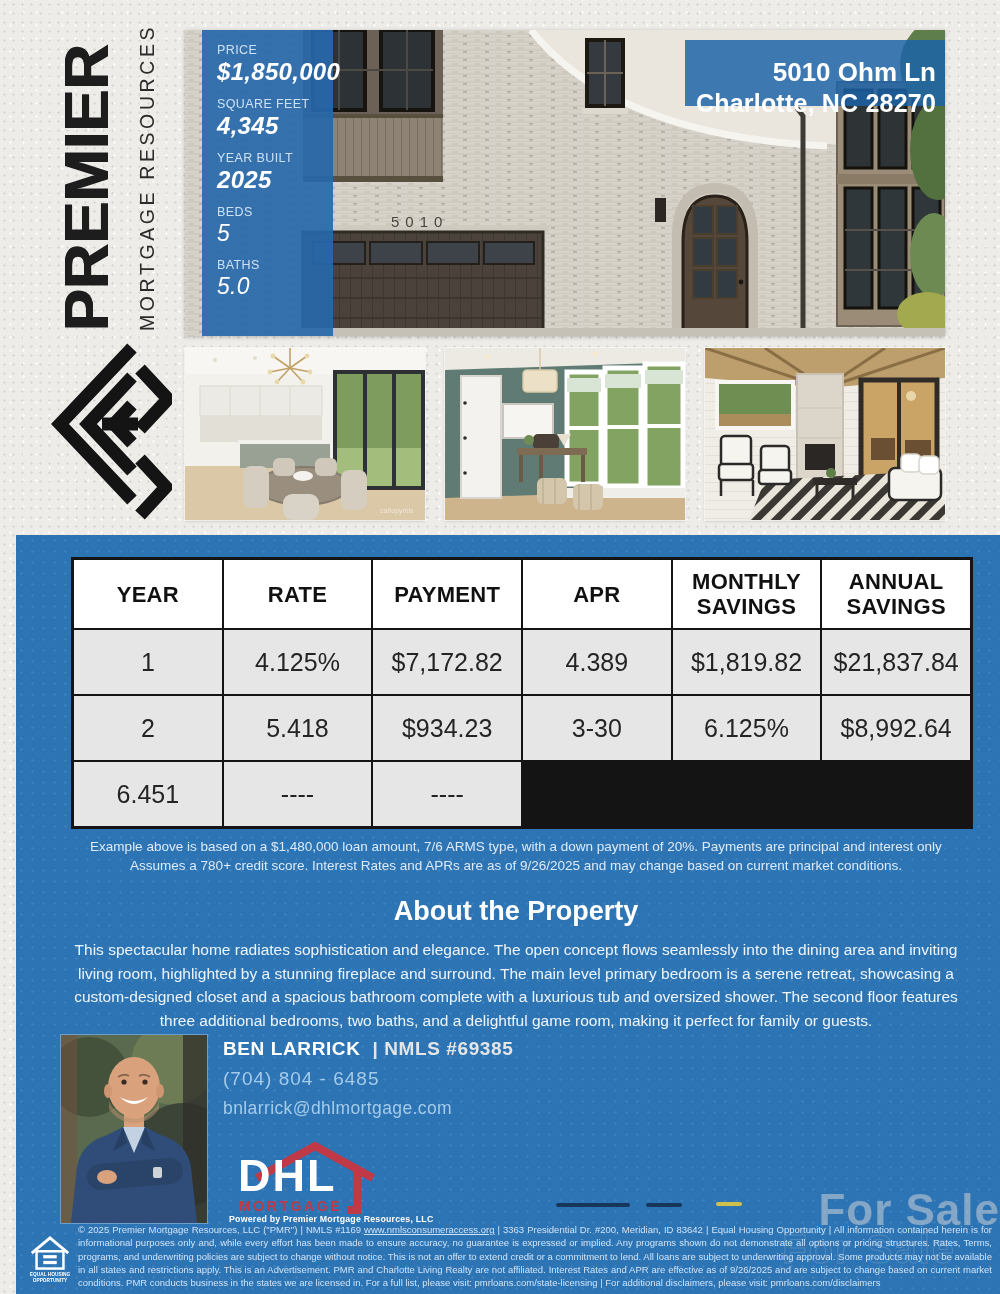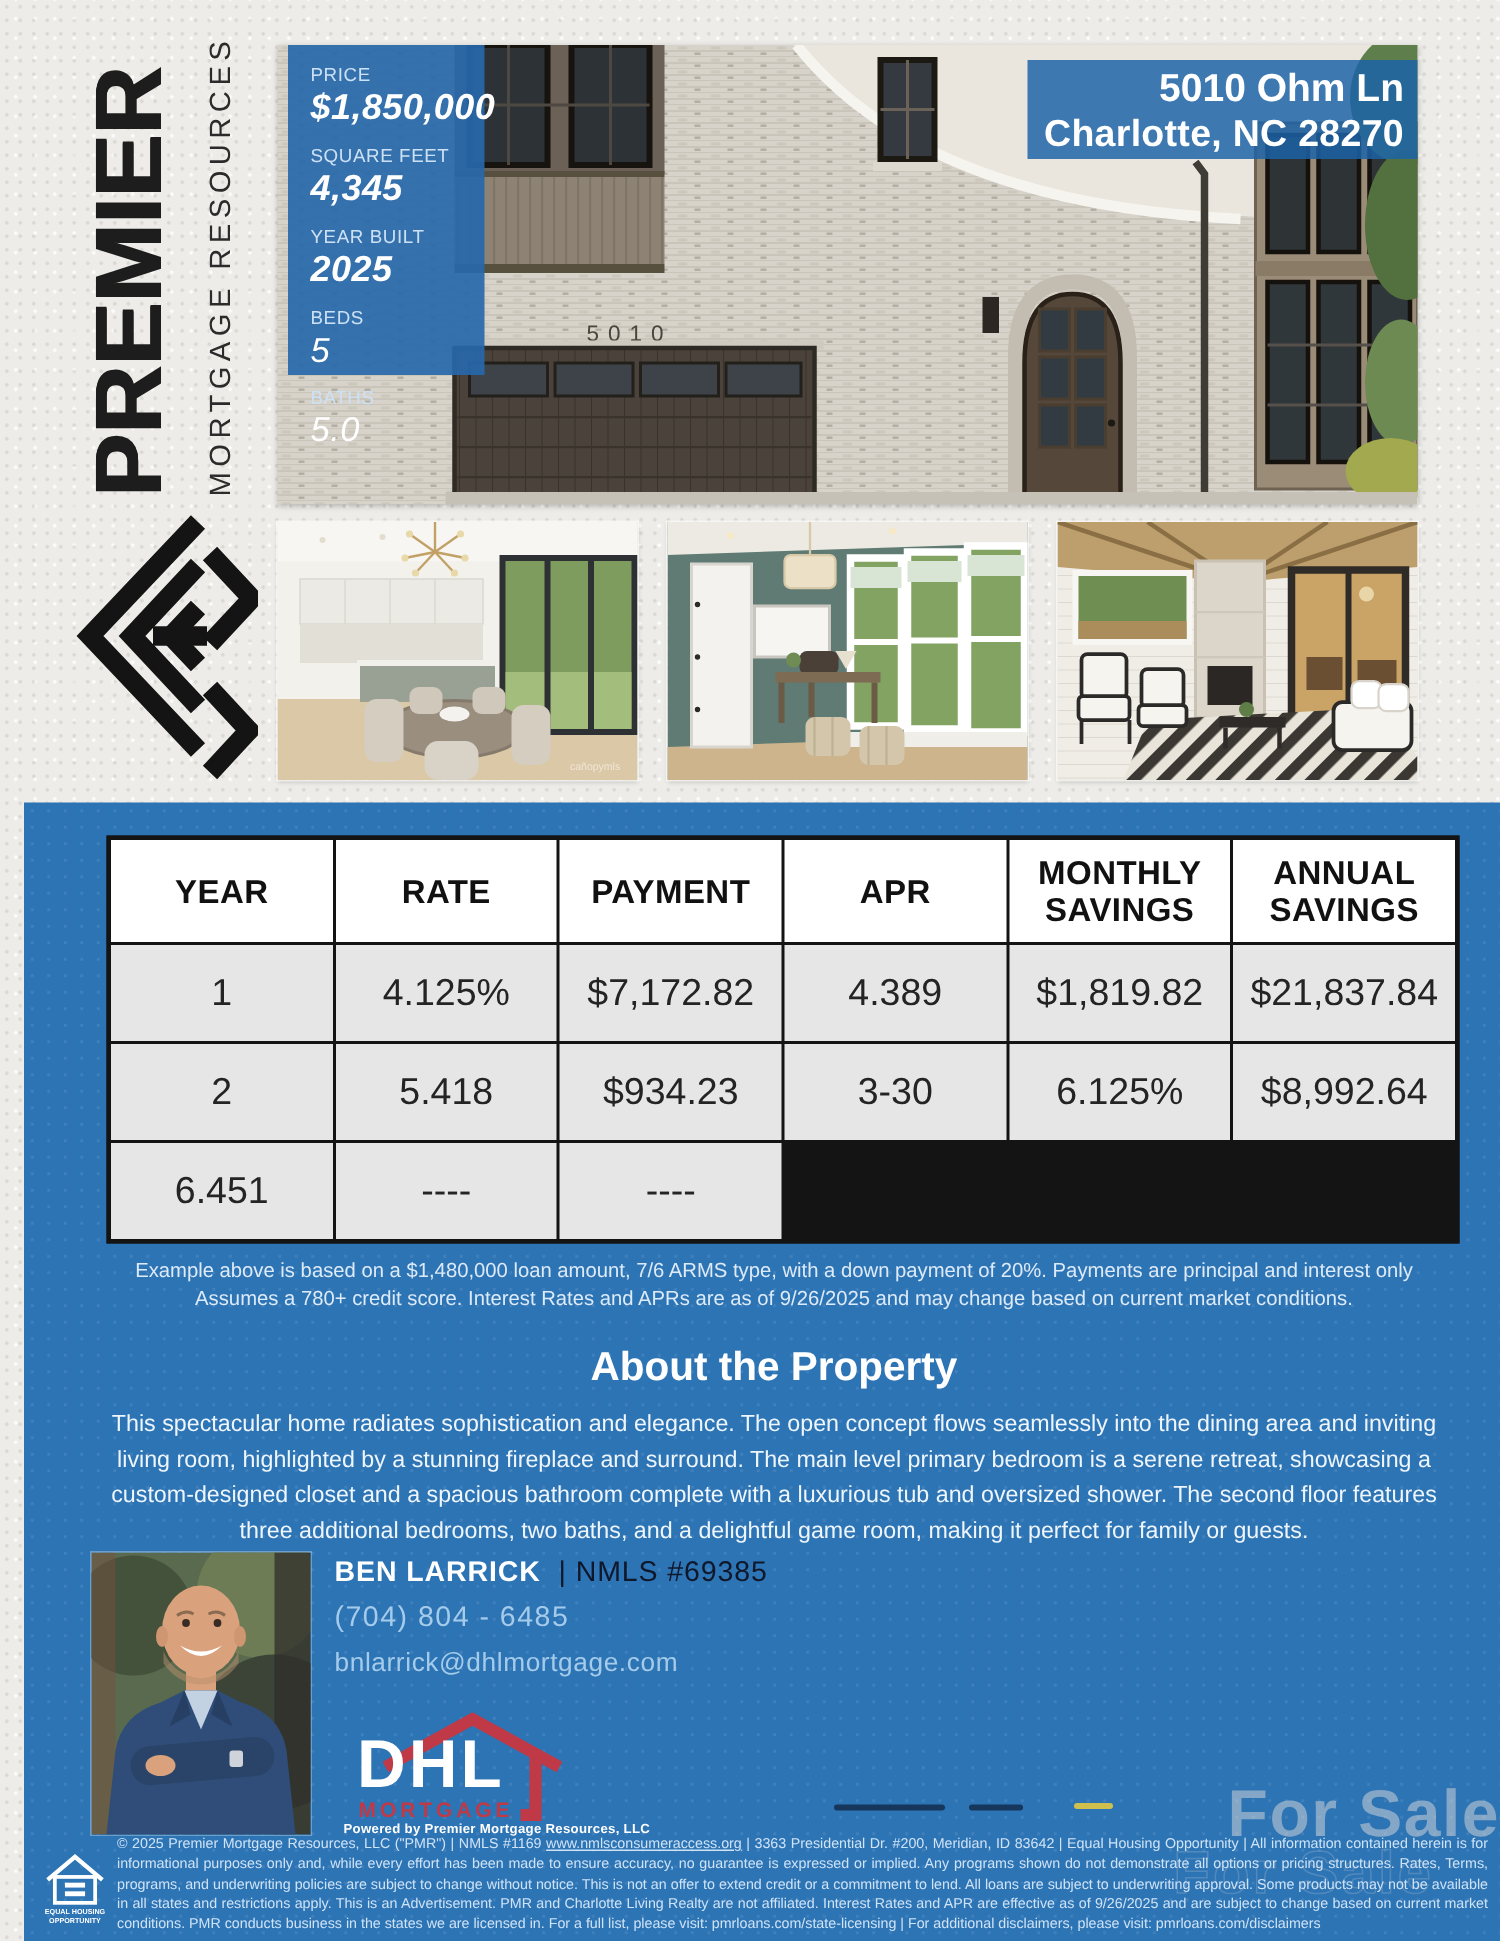--- a/index.html
+++ b/index.html
@@ -21,28 +21,28 @@
       transform:rotate(-90deg);transform-origin:top left;
       font-size:19.5px;font-weight:500;color:#2b2b2b;letter-spacing:3.6px;white-space:nowrap;}
 
   
   .pmr-logo{position:absolute;left:40px;top:341px;width:132px;height:180px;}
 
   
   .main-photo{position:absolute;left:185px;top:30px;width:760px;height:306px;
       box-shadow:0 1px 4px rgba(0,0,0,.25);}
   .main-photo svg{display:block;width:100%;height:100%;}
-  .info-panel{position:absolute;left:192px;top:30px;width:131px;height:220px;
+  .info-panel{position:absolute;left:202px;top:30px;width:131px;height:306px;
       background:rgba(39,104,170,0.92);box-sizing:border-box;padding:13px 8px 0 15px;}
   .stat{margin-bottom:11px;}
   .stat .label{font-size:12.5px;color:#cde1f5;letter-spacing:.4px;margin-bottom:1px;}
   .stat .value{font-size:24px;font-weight:700;color:#ffffff;letter-spacing:.3px;font-style:italic;}
   .stat.light .value{font-weight:400;font-size:23px;}
   .addr-banner{position:absolute;left:685px;top:40px;width:260px;height:66px;
-      background:rgba(28,99,168,0.84);box-sizing:border-box;padding:3px 9px 0 0;
+      background:rgba(28,99,168,0.84);box-sizing:border-box;padding:17px 9px 0 0;
       text-align:right;color:#fff;font-weight:700;}
   .addr-banner .l1{font-size:26px;line-height:31px;}
   .addr-banner .l2{font-size:25px;line-height:30px;letter-spacing:.2px;}
 
   
   .thumb{position:absolute;top:348px;width:240px;height:172px;
       box-shadow:0 0 0 1px rgba(255,255,255,.65),0 1px 3px rgba(0,0,0,.2);}
   .thumb svg{display:block;width:100%;height:100%;}
   .t1{left:185px}.t2{left:445px}.t3{left:705px}
 
@@ -66,21 +66,21 @@
       font-size:27px;font-weight:700;color:#ffffff;}
   .about-b{position:absolute;left:47px;top:403px;width:906px;text-align:center;
       font-size:15.5px;line-height:23.5px;color:#eef5fc;}
 
   
   .agent-photo{position:absolute;left:45px;top:500px;width:146px;height:188px;
       box-shadow:0 0 0 1px rgba(255,255,255,.3);}
   .agent-photo svg{display:block;width:100%;height:100%;}
   .agent-line1{position:absolute;left:207px;top:503px;font-size:19px;letter-spacing:.6px;}
   .agent-line1 .nm{font-weight:700;color:#ffffff;}
-  .agent-line1 .nmls{font-weight:400;color:#0f172a;margin-left:6px;}
+  .agent-line1 .nmls{font-weight:700;color:#e5e5e5;margin-left:6px;}
   .agent-phone{position:absolute;left:207px;top:533px;font-size:19px;color:#a5cbea;letter-spacing:1px;}
   .agent-email{position:absolute;left:207px;top:563px;font-size:17.5px;color:#a5cbea;letter-spacing:.4px;}
 
   
   .dhl{position:absolute;left:213px;top:603px;width:220px;height:84px;}
   .dhl .house{position:absolute;left:0;top:0;width:160px;height:80px;}
   .dhl .word{position:absolute;left:9px;top:12px;font-size:45px;font-weight:800;
       color:#ffffff;letter-spacing:2px;}
   .dhl .sub{position:absolute;left:10px;top:60px;font-size:14px;font-weight:700;
       color:#bf3a46;letter-spacing:2.6px;}

